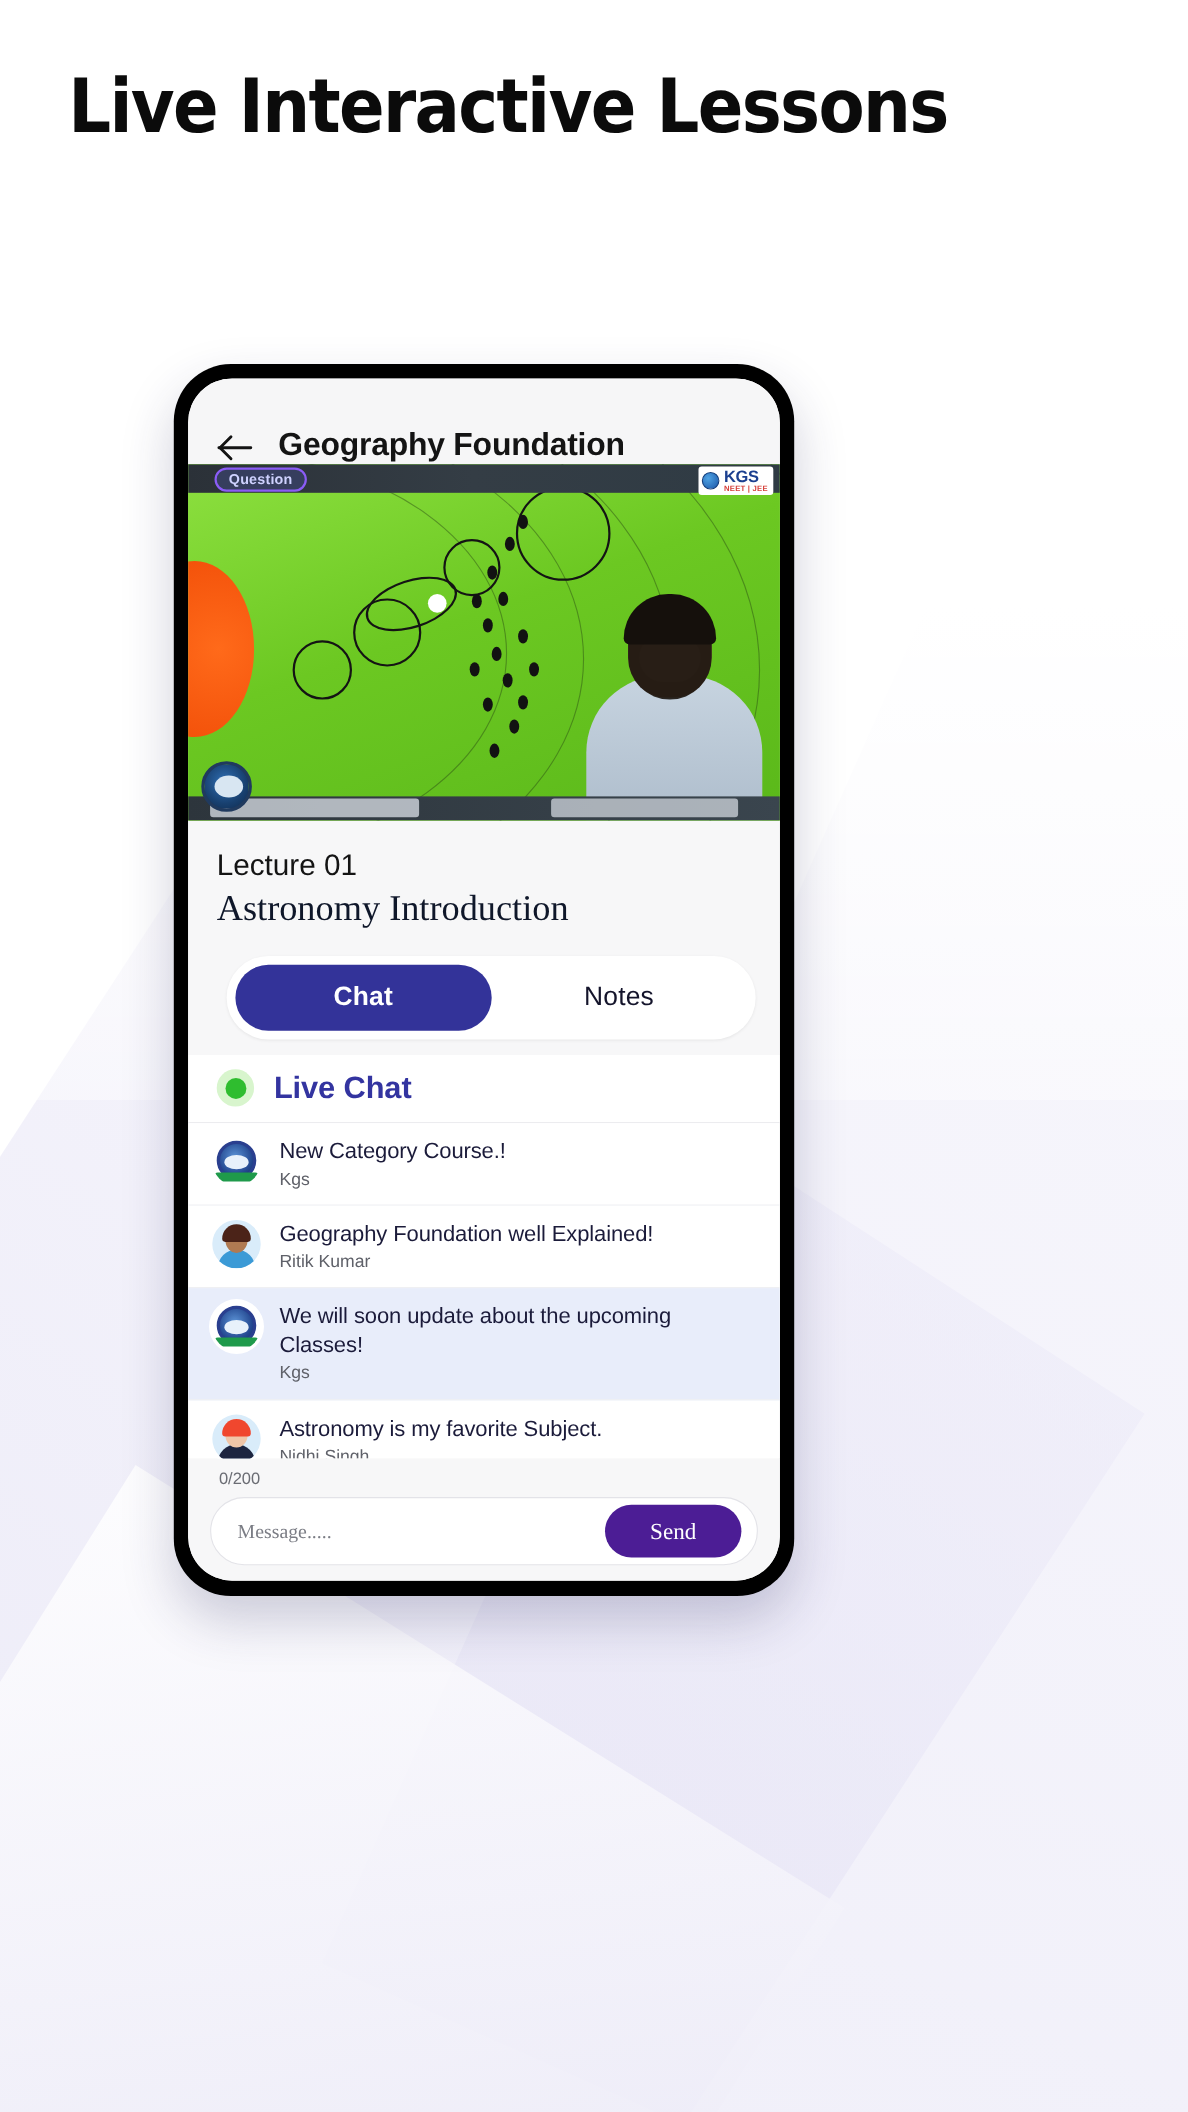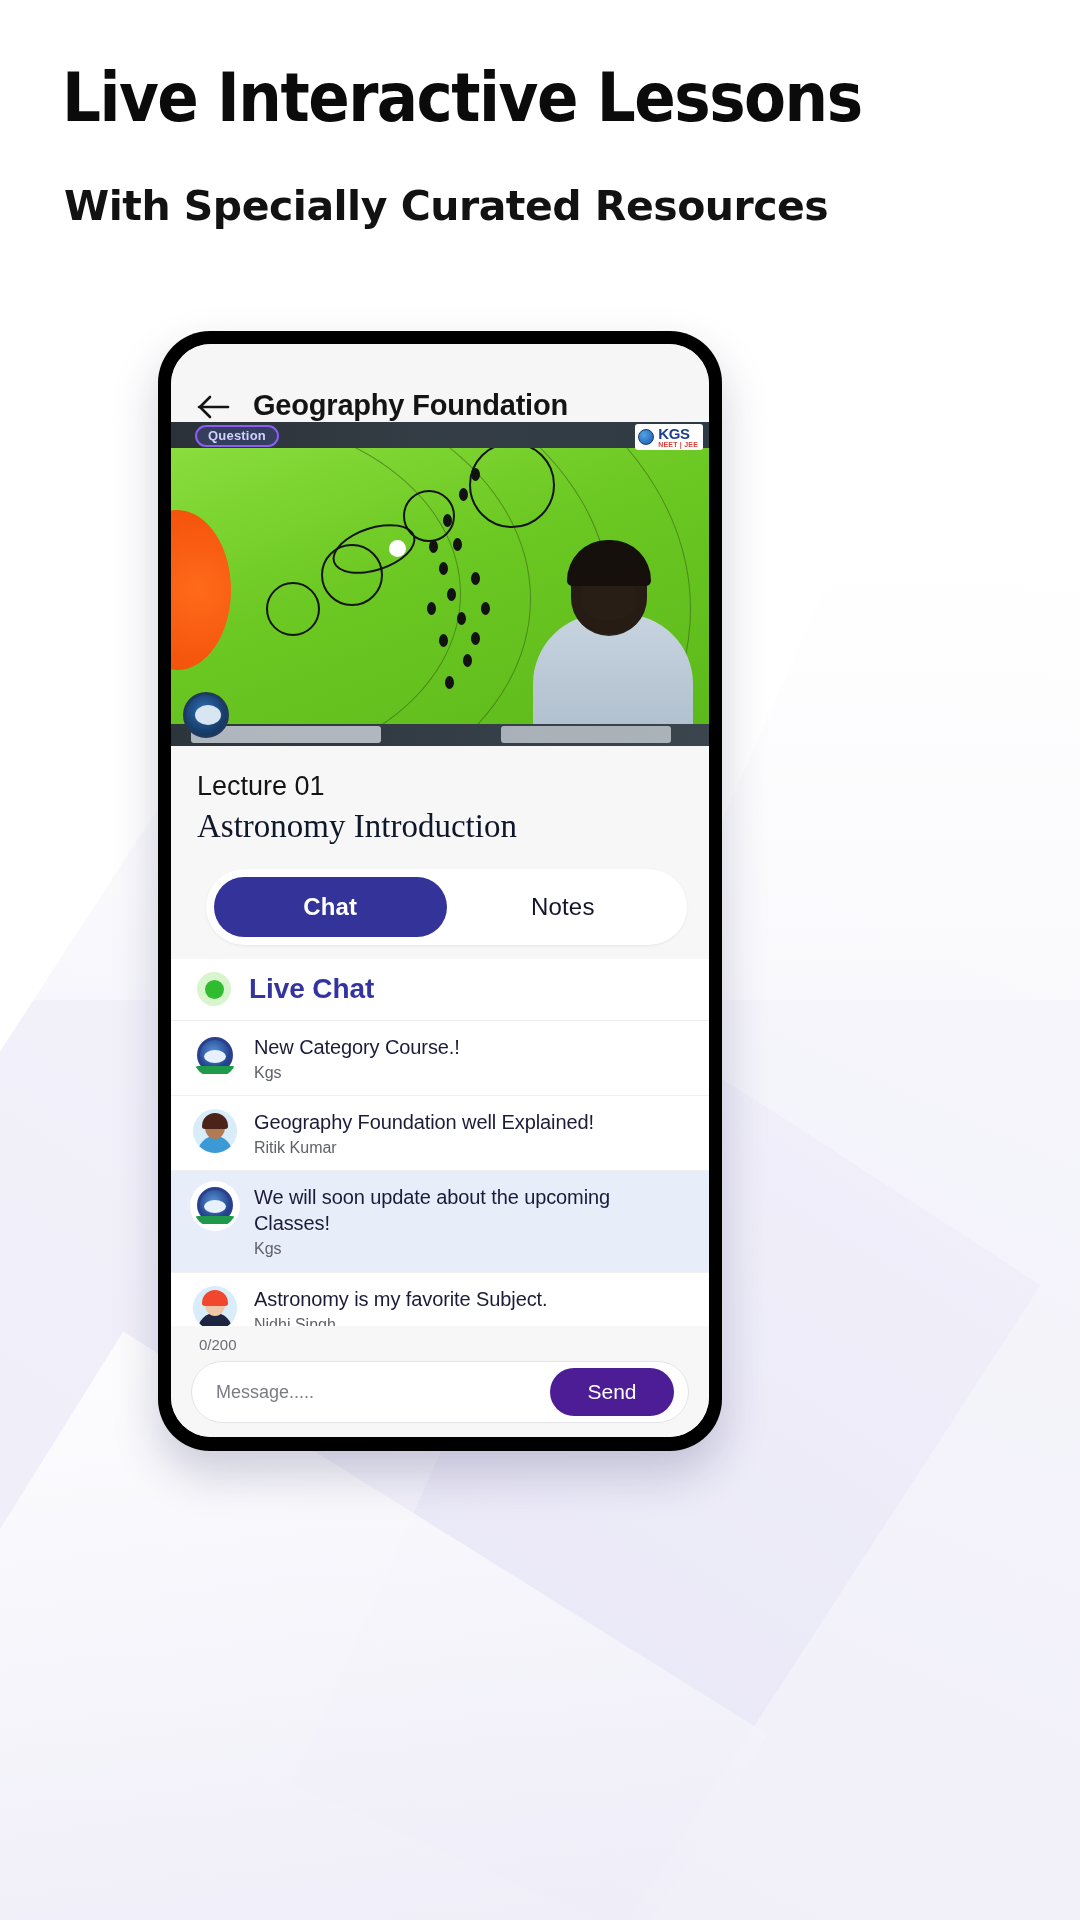--- a/index.html
+++ b/index.html
@@ -240,21 +240,21 @@
   .av-p .body { position:absolute; left:5px; bottom:0; width:34px; height:17px; border-radius:18px 18px 0 0; }
   .m-txt {
     font-size:20px; color:#1b1b3a; line-height:1.3; font-weight:400;
     letter-spacing:-.1px; margin-bottom:3px;
   }
   .m-name { font-size:16px; color:#5f6169; line-height:1.2; }
 
   
   .composer { background:#f7f7f8; padding:8px 20px 14px 20px; flex:0 0 auto; }
   .counter { font-size:15px; color:#6b6d74; margin:2px 0 8px 8px; }
-  .inputrow { display:flex; align-items:flex-end; }
+  .inputrow { display:flex; align-items:flex-end;font-family:Liberation Serif, serif; }
   .inputbox {
     flex:1; height:62px; border:1.5px solid #e3e3e8; border-radius:34px;
     background:#ffffff; display:flex; align-items:center;
     padding:0 12px 0 24px;
   }
   .placeholder { flex:1; font-size:18px; color:#7b7d85; }
   .send-btn {
     height:48px; min-width:124px; border-radius:26px;
     background:#4c1d95; color:#fff; font-size:21px; font-weight:400;
     display:flex; align-items:center; justify-content:center;
@@ -266,21 +266,20 @@
 
 <div id="bg-wrap">
   <div class="bg-diag-2"></div>
   <div class="bg-diag-1"></div>
   <div class="bg-diag-3"></div>
   <div class="bg-fade-top"></div>
 </div>
 
 <div id="headings">
   <div class="h-title">Live Interactive Lessons</div>
-  <div class="h-sub">With Specially Curated Resources</div>
 </div>
 
 <div id="phone">
   <div id="screen">
 
     <div class="appbar">
       <span class="back-arrow">
         <svg viewBox="0 0 34 30" width="34" height="30">
           <path d="M2 15 H31" stroke="#141414" stroke-width="2.6" fill="none" stroke-linecap="round"></path>
           <path d="M13 5 L3 15 L13 25" stroke="#141414" stroke-width="2.6" fill="none" stroke-linecap="round" stroke-linejoin="round"></path>

